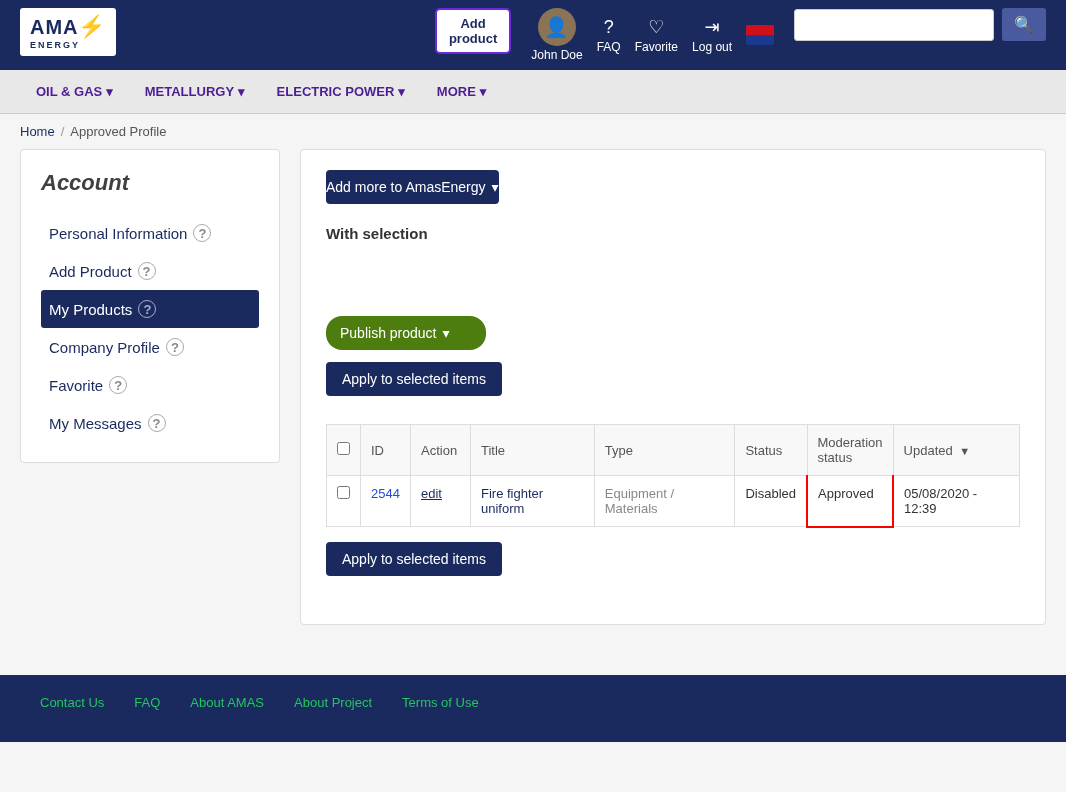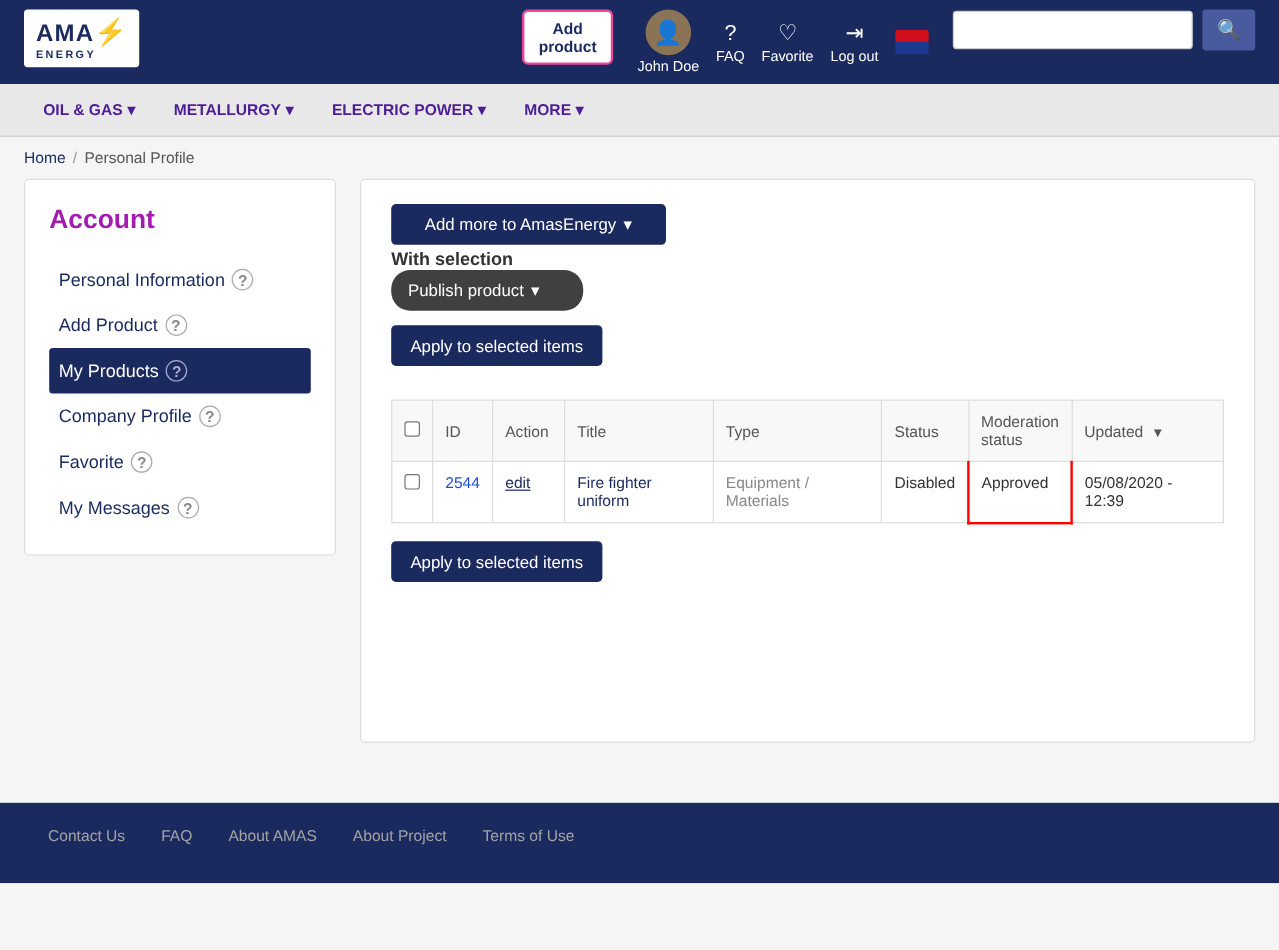--- a/index.html
+++ b/index.html
@@ -56,21 +56,21 @@
       border: none;
       color: white;
       padding: 7px 12px;
       border-radius: 3px;
       cursor: pointer;
       font-size: 16px;
     }
     .add-product-btn {
       background: white;
       color: #1a2a5e;
-      border: 2px solid #ec4899;
+      border: 2px solid #6d28d9;
       padding: 6px 12px;
       border-radius: 5px;
       cursor: pointer;
       font-weight: bold;
       font-size: 13px;
       white-space: nowrap;
     }
     .header-nav-icons {
       display: flex;
       align-items: center;
@@ -147,22 +147,23 @@
       background: white;
       border: 1px solid #ddd;
       border-radius: 4px;
       padding: 20px;
       flex-shrink: 0;
       height: fit-content;
     }
     .sidebar-title {
       font-size: 22px;
       font-weight: bold;
-      color: #a21caf;
+      color: #404040;
       margin-bottom: 18px;
+      font-style: italic;
     }
     .sidebar-item {
       display: flex;
       align-items: center;
       gap: 6px;
       padding: 10px 8px;
       color: #1a2a5e;
       cursor: pointer;
       border-radius: 3px;
       font-size: 15px;
@@ -196,55 +197,56 @@
       color: #1a2a5e;
       text-align: center;
       margin-bottom: 20px;
     }
 
     
     .add-more-btn {
       background: #1a2a5e;
       color: white;
       border: none;
-      padding: 9px 28px;
+      padding: 9px 0;
       border-radius: 4px;
       cursor: pointer;
       font-size: 14px;
       display: flex;
       align-items: center;
       gap: 6px;
-      margin-bottom: 4px;
+      margin-bottom: 21px;
     }
 
     
     .with-selection-label {
       font-weight: bold;
       font-size: 15px;
-      margin-bottom: 0;
+      margin-bottom: 26px;
       color: #333;
     }
     .selection-row {
       display: flex;
       align-items: center;
       gap: 10px;
       margin-bottom: 12px;
     }
     .publish-dropdown {
-      background: #404040;
+      background: #4d7c0f;
       color: white;
       border: none;
       padding: 9px 14px;
       border-radius: 16px;
       cursor: pointer;
       font-size: 14px;
       display: flex;
       align-items: center;
       gap: 6px;
       min-width: 160px;
+      margin-top: 48px;
     }
     .apply-btn {
       background: #1a2a5e;
       color: white;
       border: none;
       padding: 9px 16px;
       border-radius: 4px;
       cursor: pointer;
       font-size: 14px;
       margin-bottom: 28px;
@@ -286,21 +288,21 @@
       color: white;
       padding: 20px 40px;
       margin-top: 20px;
     }
     .footer-links {
       display: flex;
       gap: 30px;
       margin-bottom: 12px;
     }
     .footer-link {
-      color: #a3a3a3;
+      color: #22c55e;
       font-size: 13px;
       cursor: pointer;
       text-decoration: none;
     }
     .footer-copy {
       border-top: 1px solid #3a4a7e;
       padding-top: 12px;
       text-align: center;
       color: #aaa;
       font-size: 13px;
@@ -368,21 +370,21 @@
   </div>
   <div class="nav-item">
     <span>MORE</span>
     <span>▾</span>
   </div>
 </nav>
 
 <div class="breadcrumb">
   <a href="#">Home</a>
   <span class="separator">/</span>
-  <span>Personal Profile</span>
+  <span>Approved Profile</span>
 </div>
 
 <div class="main-layout">
 
   <aside class="sidebar">
     <div class="sidebar-title">Account</div>
 
     <div class="sidebar-item">
       <span>Personal Information</span>
       <span class="help-icon">?</span>

